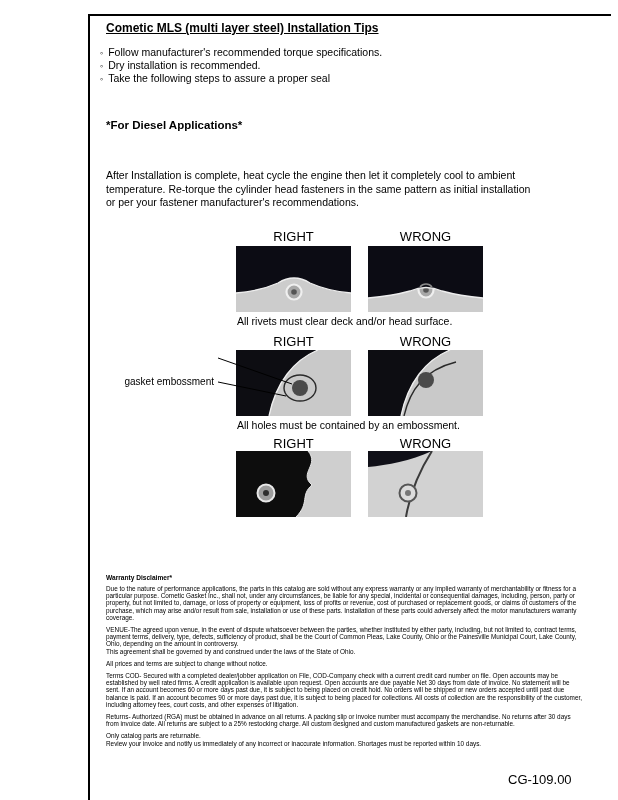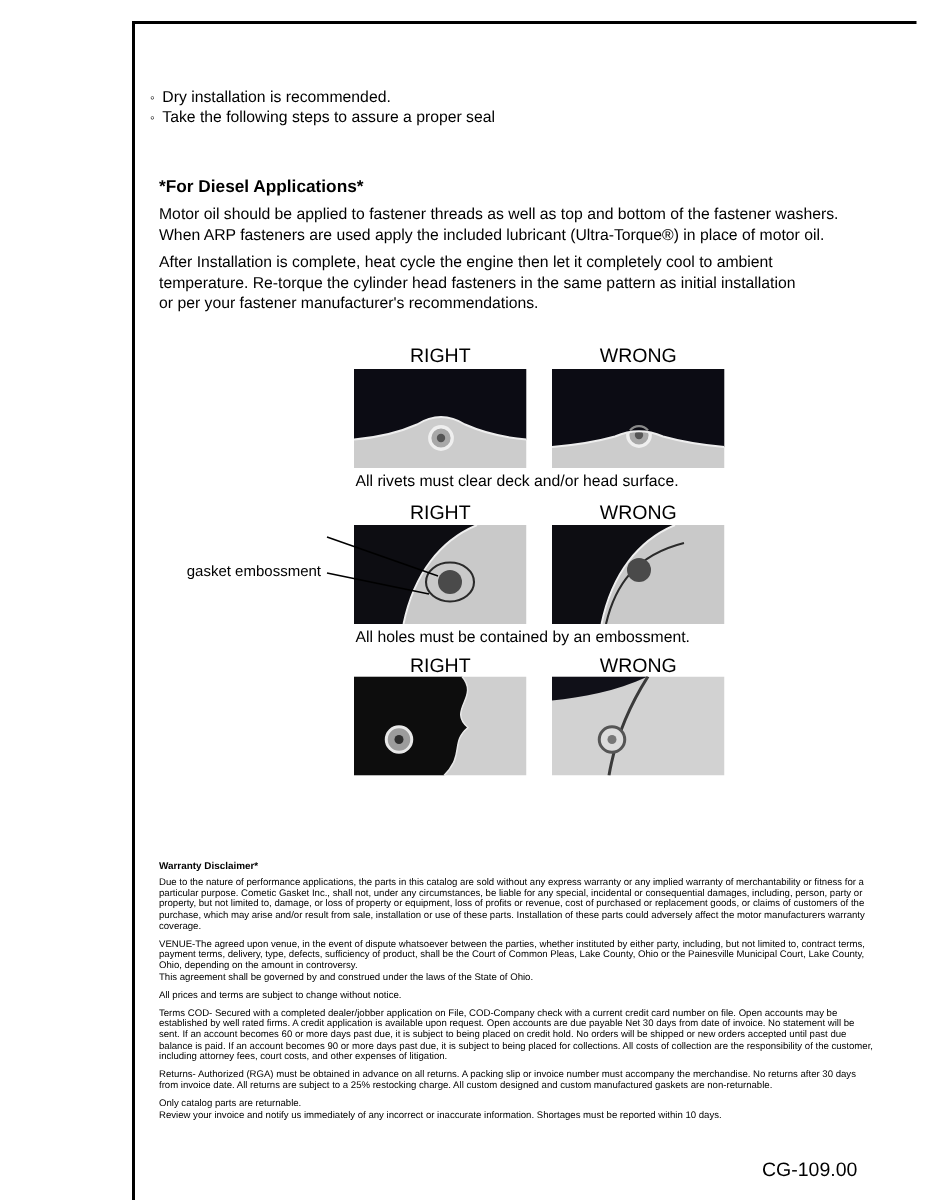--- a/index.html
+++ b/index.html
@@ -31,27 +31,27 @@
   .footer-code { font-size:13px; }
   .pointer-lines { pointer-events:none; }
 </style>
 </head>
 <body>
 
 <div class="page">
 
   <div class="frame"></div>
 
+  <div class="abs title" style="left:106px;top:21px;">Cometic MLS (multi layer steel) Installation Tips</div>
 
+  <div class="abs bullet" style="left:100px;top:46px;">Follow manufacturer's recommended torque specifications.</div>
   <div class="abs bullet" style="left:100px;top:59px;">Dry installation is recommended.</div>
   <div class="abs bullet" style="left:100px;top:72px;">Take the following steps to assure a proper seal</div>
 
   <div class="abs h2" style="left:106px;top:119px;">*For Diesel Applications*</div>
-  <div class="abs body-text" style="left:106px;top:137px;">Motor oil should be applied to fastener threads as well as top and bottom of the fastener washers.
-When ARP fasteners are used apply the included lubricant (Ultra-Torque®) in place of motor oil.</div>
   <div class="abs body-text" style="left:106px;top:169px;">After Installation is complete, heat cycle the engine then let it completely cool to ambient
 temperature. Re-torque the cylinder head fasteners in the same pattern as initial installation
 or per your fastener manufacturer's recommendations.</div>
 
   <div class="abs figlabel" style="left:236px;top:229px;">RIGHT</div>
   <div class="abs figlabel" style="left:368px;top:229px;">WRONG</div>
 
   <div class="abs fig" style="left:236px;top:246px;">
     <svg viewBox="0 0 115 66" xmlns="http://www.w3.org/2000/svg">
       <rect width="115" height="66" fill="#cccccc"></rect>

